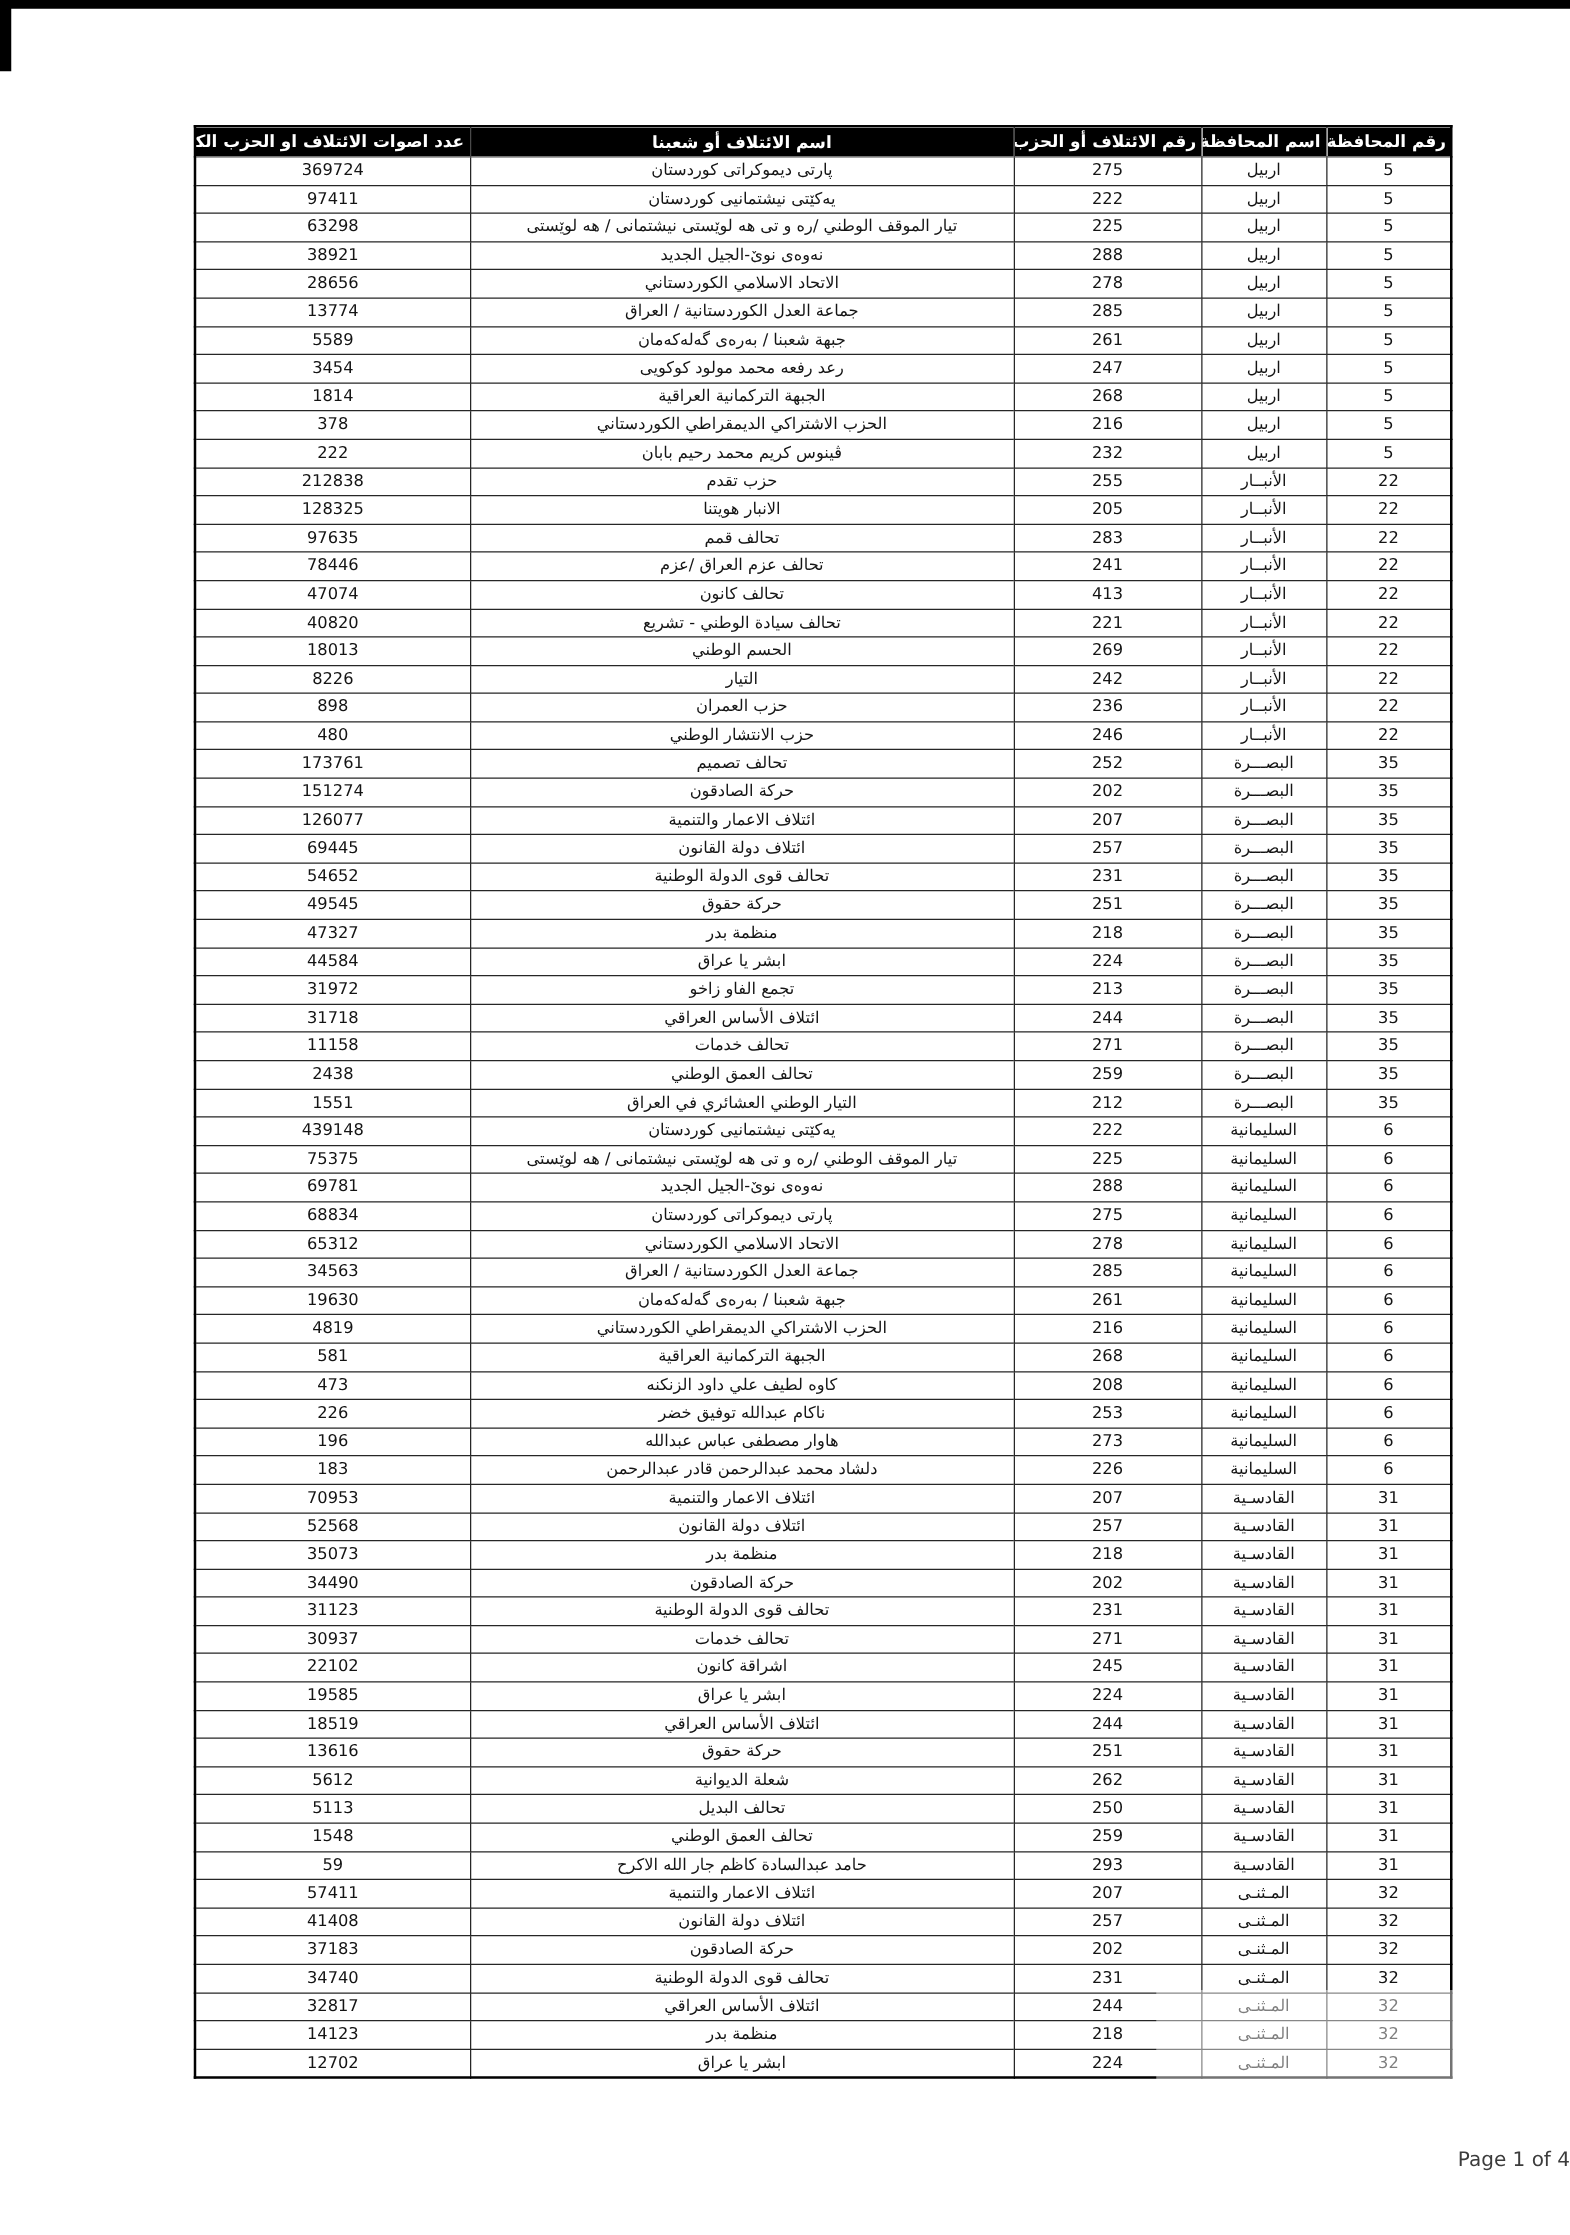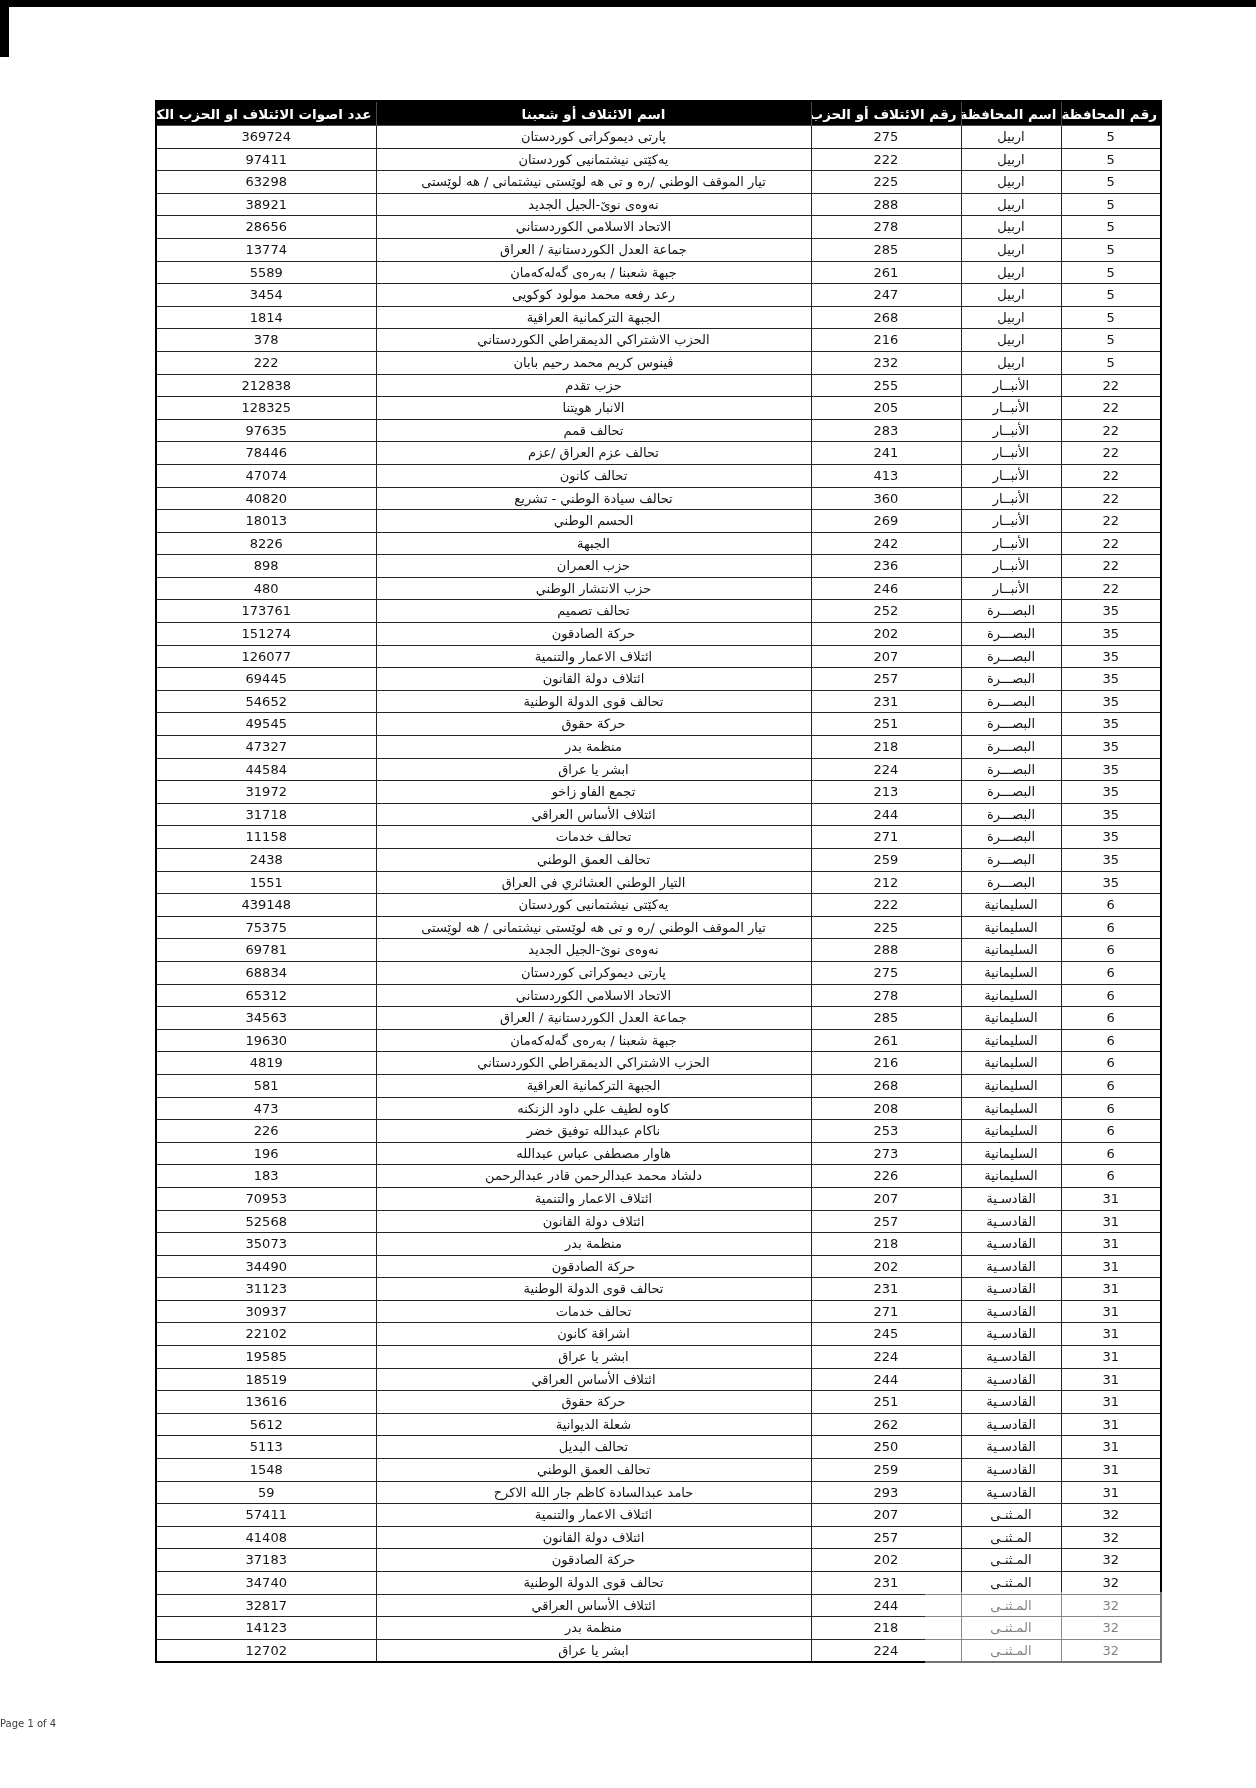--- a/index.html
+++ b/index.html
@@ -23,22 +23,22 @@
     border:1px solid #262626;color:#141414;font-size:13px;
     height:21.6px;line-height:21.6px;padding:0 3px;text-align:center;
     white-space:nowrap;overflow:hidden;
   }
   .col-gov-num{width:100px;}
   .col-gov-name{width:100px;}
   .col-party-num{width:150px;}
   .col-party-name{width:435px;}
   .col-votes{width:220px;}
   .page-footer{
-    position:absolute;top:1718px;left:0;width:1256px;text-align:left;
-    font-size:10px;color:#3c3c3c;direction:ltr;
+    position:absolute;top:1718px;left:0;width:1256px;text-align:right;
+    font-size:16px;color:#3c3c3c;direction:ltr;
   }
   .scan-artifact-overlay{
     position:absolute;left:925px;top:1592px;width:310px;height:92px;
     background:rgba(255,255,255,0.45);pointer-events:none;
   }
 </style>
 </head>
 <body>
 
 <div class="scan-border-top"></div>
@@ -171,36 +171,36 @@
         <tr>
           <td>22</td>
           <td>الأنبــار</td>
           <td>413</td>
           <td>تحالف كانون</td>
           <td>47074</td>
         </tr>
         <tr>
           <td>22</td>
           <td>الأنبــار</td>
-          <td>360</td>
+          <td>221</td>
           <td>تحالف سيادة الوطني - تشريع</td>
           <td>40820</td>
         </tr>
         <tr>
           <td>22</td>
           <td>الأنبــار</td>
           <td>269</td>
           <td>الحسم الوطني</td>
           <td>18013</td>
         </tr>
         <tr>
           <td>22</td>
           <td>الأنبــار</td>
           <td>242</td>
-          <td>الجبهة</td>
+          <td>التيار</td>
           <td>8226</td>
         </tr>
         <tr>
           <td>22</td>
           <td>الأنبــار</td>
           <td>236</td>
           <td>حزب العمران</td>
           <td>898</td>
         </tr>
         <tr>

